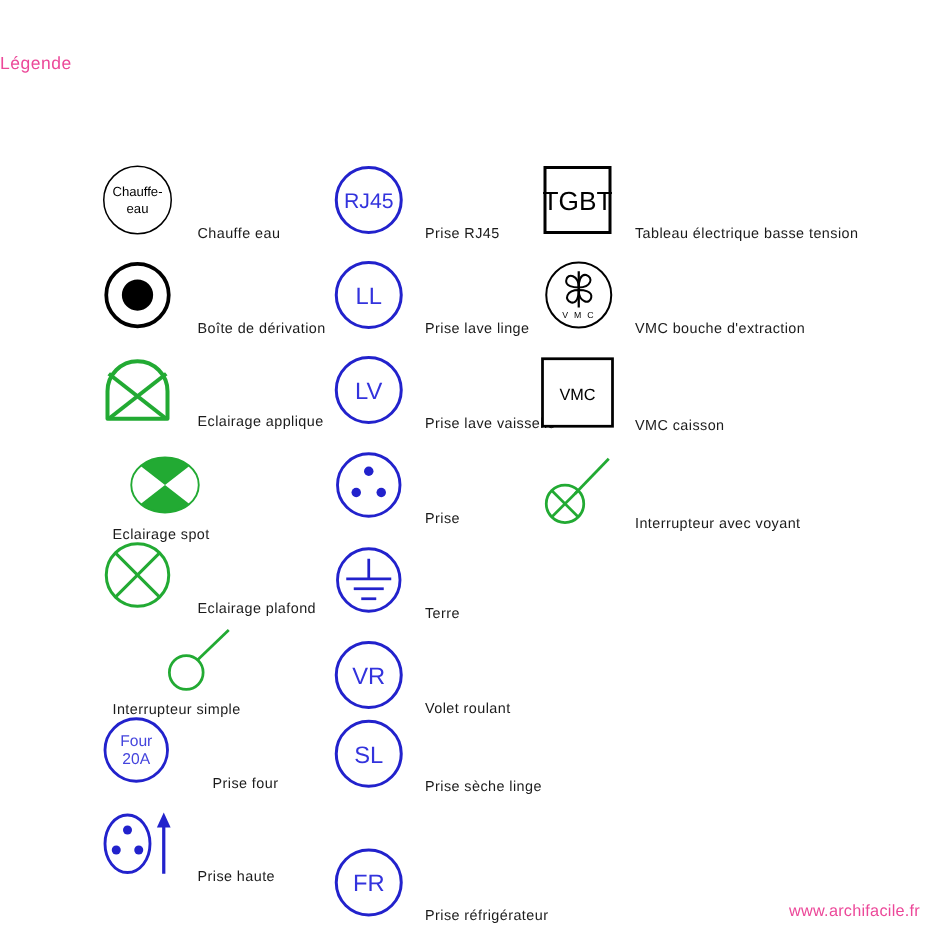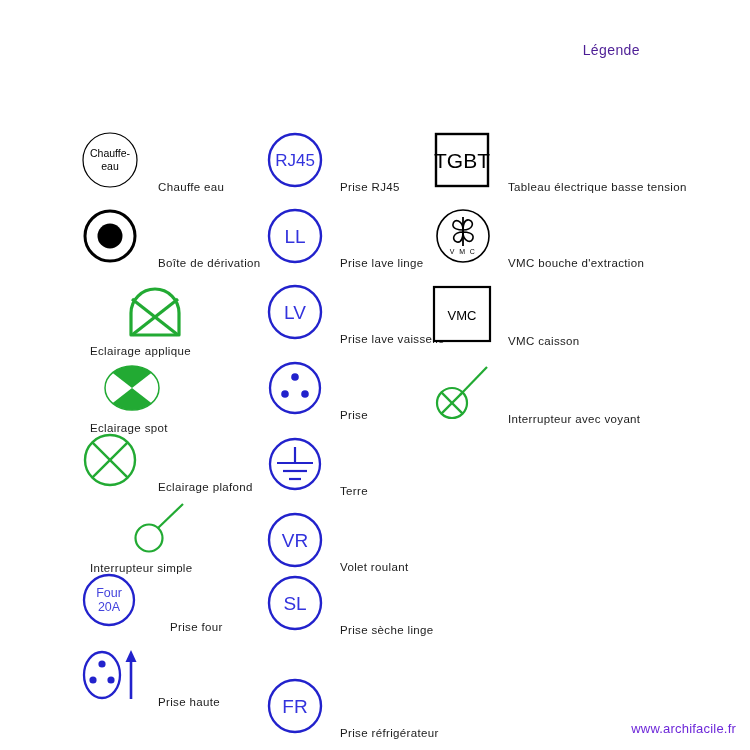--- a/index.html
+++ b/index.html
@@ -12,31 +12,31 @@
     height: 750px;
     position: relative;
     font-family: "Liberation Sans", sans-serif;
     overflow: hidden;
   }
   #page-title {
     position: absolute;
     left: 0;
     top: 42px;
     width: 640px;
-    text-align: right;
+    text-align: left;
     font-size: 14px;
-    color: #4c1d95;
+    color: #ec4899;
     letter-spacing: 0.4px;
   }
   #footer-url {
     position: absolute;
     right: 14px;
     bottom: 14px;
     font-size: 13px;
-    color: #6d28d9;
+    color: #ec4899;
     letter-spacing: 0.2px;
   }
   .legend-item {
     position: absolute;
     display: flex;
     align-items: flex-end;
   }
   .sym {
     width: 68px;
     height: 68px;
@@ -83,21 +83,21 @@
 <div class="legend-item col-a gap-a" style="top:202px;">
   <div class="sym">
     <svg viewBox="0 0 68 68">
       <circle cx="32" cy="34" r="25" fill="#ffffff" stroke="#000000" stroke-width="3"></circle>
       <circle cx="32" cy="34" r="12.5" fill="#000000"></circle>
     </svg>
   </div>
   <span class="item-label">Boîte de dérivation</span>
 </div>
 
-<div class="legend-item col-a gap-a" style="top:277px;flex-direction:column;">
+<div class="legend-item col-a gap-a" style="top:277px;">
   <div class="sym">
     <svg viewBox="0 0 68 68">
       <path d="M8 58 L8 36 A24 24 0 0 1 56 36 L56 58 Z" fill="none" stroke="#22aa33" stroke-width="3.2" stroke-linejoin="round"></path>
       <line x1="9" y1="58" x2="55" y2="22" stroke="#22aa33" stroke-width="3.2"></line>
       <line x1="55" y1="58" x2="9" y2="22" stroke="#22aa33" stroke-width="3.2"></line>
     </svg>
   </div>
   <span class="item-label">Eclairage applique</span>
 </div>
 

